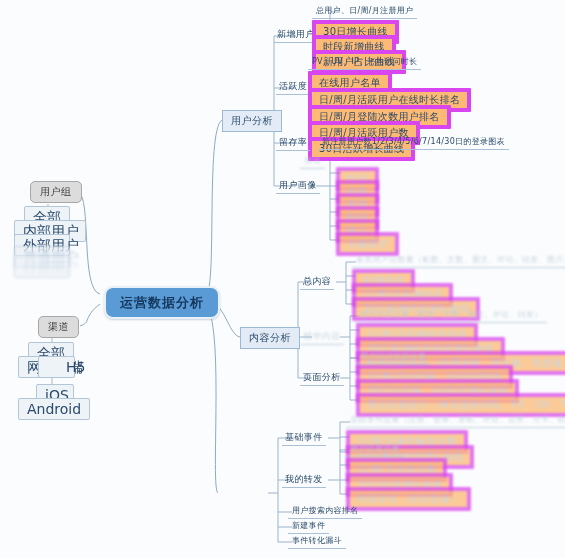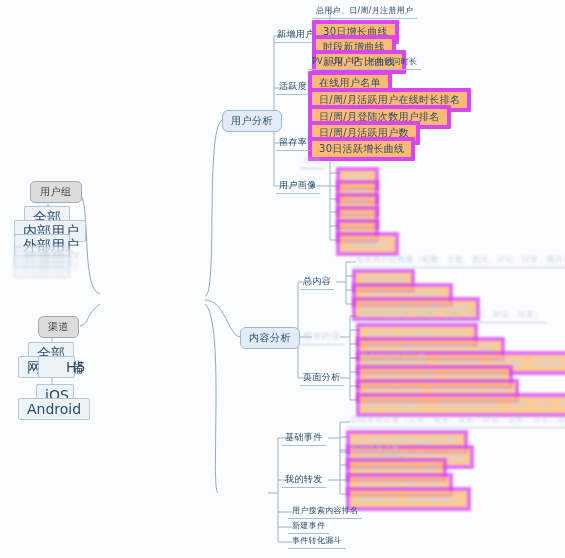--- a/index.html
+++ b/index.html
@@ -31,21 +31,21 @@
     font-weight:bold;
     padding:8px 14px;
     box-shadow:0 1px 2px rgba(60,90,130,.25);
     letter-spacing:1px;
   }
 
   
   .l1{
     background:#e3ecf6;
     border:1px solid #9bb8d4;
-    border-radius:6px;
+    border-radius:0;
     font-size:10px;
     padding:5px 8px;
     letter-spacing:.5px;
   }
   
   .l1g{
     background:#dcdcdc;
     border:1px solid #a8a8a8;
     border-radius:5px;
     font-size:10px;
@@ -213,20 +213,21 @@
 
       <path d="M52,338 V400"></path>
       <path d="M52,348 H72"></path>
       <path d="M52,362 H72"></path>
       <path d="M52,376 H72"></path>
       <path d="M52,390 H72"></path>
       <path d="M52,404 H72"></path>
     </g>
   </svg>
 
+  <div class="node center" style="left:104px;top:286px;">运营数据分析</div>
 
   <div class="node l1g" style="left:30px;top:181px;">用户组</div>
   <div class="node lbox" style="left:24px;top:206px;width:46px;">全部</div>
   <div class="node lbox" style="left:14px;top:220px;width:72px;">内部用户</div>
   <div class="node lbox" style="left:14px;top:234px;width:56px;">外部用户</div>
   <div class="node lbox faded" style="left:14px;top:246px;width:56px;">普通用户</div>
   <div class="node lbox faded2" style="left:14px;top:256px;width:56px;">付费用户</div>
 
   <div class="node l1g" style="left:38px;top:316px;">渠道</div>
   <div class="node lbox" style="left:28px;top:342px;width:46px;">全部</div>
@@ -245,20 +246,21 @@
 
   <div class="node l2" style="left:276px;top:80px;">活跃度</div>
   <div class="node leafu" style="left:308px;top:56px;">PV、UV、IP、平均访问时长</div>
   <div class="node leaf" style="left:308px;top:71px;">在线用户名单</div>
   <div class="node leaf" style="left:308px;top:88px;">日/周/月活跃用户在线时长排名</div>
   <div class="node leaf" style="left:308px;top:105px;">日/周/月登陆次数用户排名</div>
   <div class="node leaf" style="left:308px;top:121px;">日/周/月活跃用户数</div>
   <div class="node leaf" style="left:308px;top:137px;">30日活跃增长曲线</div>
 
   <div class="node l2" style="left:276px;top:136px;">留存率</div>
+  <div class="node leafu" style="left:318px;top:136px;">新注册用户数1/2/3/4/5/6/7/14/30日的登录图表</div>
 
   <div class="node l2" style="left:276px;top:179px;">用户画像</div>
   <div class="node leafu faded" style="left:300px;top:155px;">地域</div>
   <div class="node leaf faded" style="left:336px;top:167px;">性别</div>
   <div class="node leaf faded" style="left:336px;top:180px;">年龄</div>
   <div class="node leaf faded" style="left:336px;top:193px;">学历</div>
   <div class="node leaf faded" style="left:336px;top:206px;">职业</div>
   <div class="node leaf faded" style="left:336px;top:219px;">收入</div>
   <div class="node leaf faded" style="left:336px;top:232px;">兴趣爱好</div>
 

